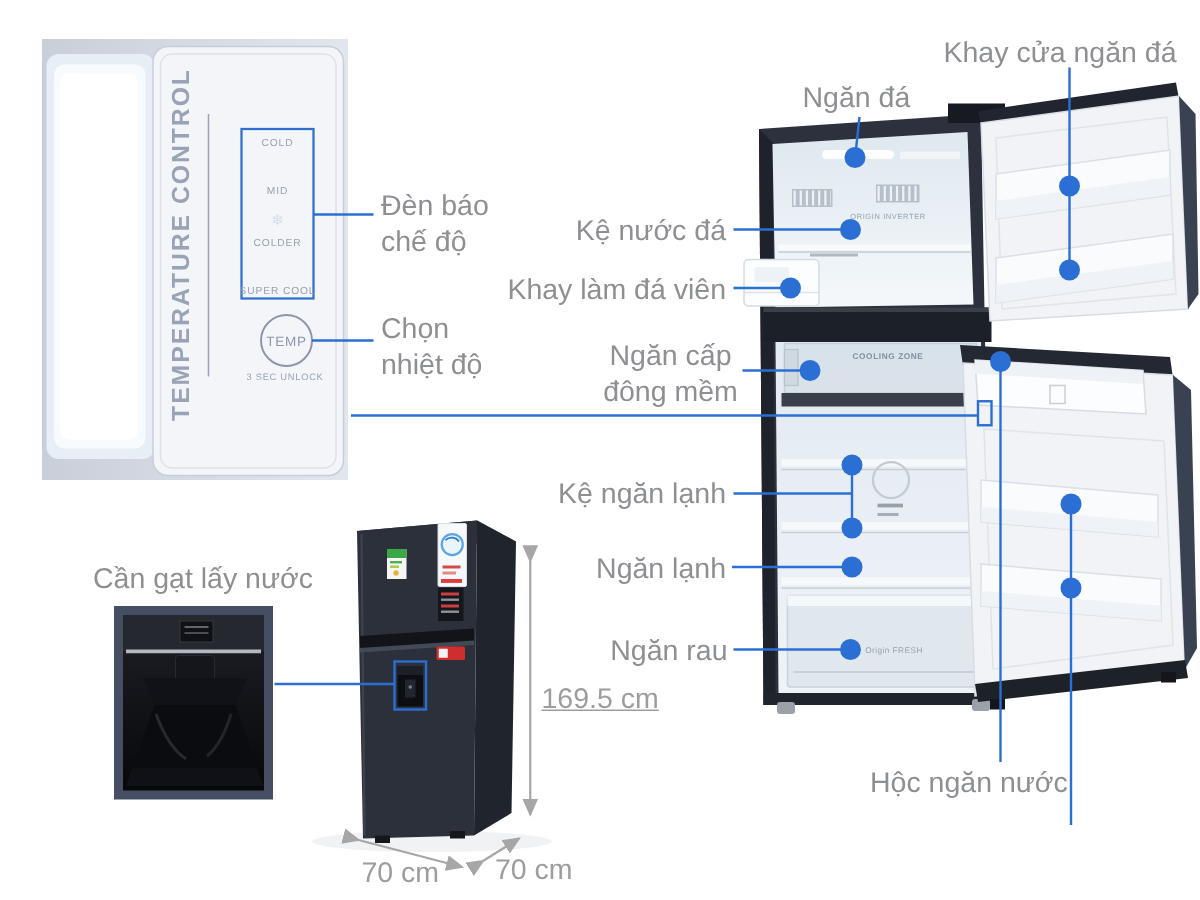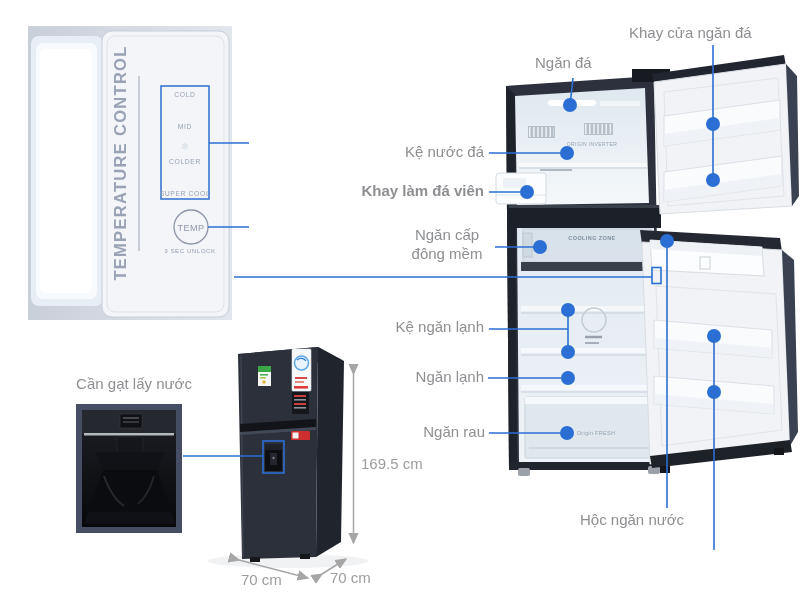--- a/index.html
+++ b/index.html
@@ -1,19 +1,19 @@
 <!DOCTYPE html>
 <html><head>
 <meta charset="utf-8">
 <style>
   html,body{margin:0;padding:0;background:#fff;}
   .canvas{position:relative;width:800px;height:600px;background:#ffffff;overflow:hidden;
           font-family:"Liberation Sans",sans-serif;}
   svg{position:absolute;left:0;top:0;}
-  .lbl{position:absolute;color:#8d8f92;font-size:15px;line-height:1.26;}
+  .lbl{position:absolute;color:#8d8f92;font-size:19px;line-height:1.26;}
   .nowrap{white-space:nowrap;}
   .r{text-align:right;}
   .c{text-align:center;}
   .dim{color:#9d9d9d;}
 </style>
 </head>
 <body>
 
 <div class="canvas">
 
@@ -219,29 +219,31 @@
     <line x1="489" y1="433" x2="567" y2="433" fill="none"></line>
     <circle cx="567" cy="433" r="7" stroke="none"></circle>
     <line x1="667" y1="241" x2="667" y2="508" fill="none"></line>
     <circle cx="667" cy="241" r="7" stroke="none"></circle>
     <line x1="714" y1="336" x2="714" y2="550" fill="none"></line>
     <circle cx="714" cy="336" r="7" stroke="none"></circle>
     <circle cx="714" cy="392" r="7" stroke="none"></circle>
   </g>
 </svg>
 
+  <div class="lbl" style="left:254px;top:126px;width:76px;">Đèn báo chế độ</div>
+  <div class="lbl" style="left:254px;top:208px;width:72px;">Chọn nhiệt độ</div>
 
   <div class="lbl nowrap" style="left:535px;top:54px;">Ngăn đá</div>
   <div class="lbl nowrap" style="left:629px;top:24px;">Khay cửa ngăn đá</div>
   <div class="lbl nowrap r" style="left:380px;top:143px;width:104px;">Kệ nước đá</div>
-  <div class="lbl nowrap r" style="left:330px;top:182px;width:154px;font-weight:bold;">Khay làm đá viên</div>
+  <div class="lbl nowrap r" style="left:330px;top:182px;width:154px;">Khay làm đá viên</div>
   <div class="lbl c" style="left:402px;top:226px;width:90px;">Ngăn cấp đông mềm</div>
   <div class="lbl nowrap r" style="left:384px;top:368px;width:100px;">Ngăn lạnh</div>
   <div class="lbl nowrap r" style="left:350px;top:318px;width:134px;">Kệ ngăn lạnh</div>
   <div class="lbl nowrap r" style="left:385px;top:423px;width:100px;">Ngăn rau</div>
   <div class="lbl nowrap" style="left:580px;top:511px;">Hộc ngăn nước</div>
 
   <div class="lbl nowrap c" style="left:62px;top:375px;width:144px;">Cần gạt lấy nước</div>
 
-  <div class="lbl dim nowrap" style="left:361px;top:455px;">169.5 cm</div>
+  <div class="lbl dim nowrap" style="left:361px;top:455px;text-decoration:underline;">169.5 cm</div>
   <div class="lbl dim nowrap" style="left:241px;top:571px;">70 cm</div>
   <div class="lbl dim nowrap" style="left:330px;top:569px;">70 cm</div>
 </div>
 
 </body></html>

